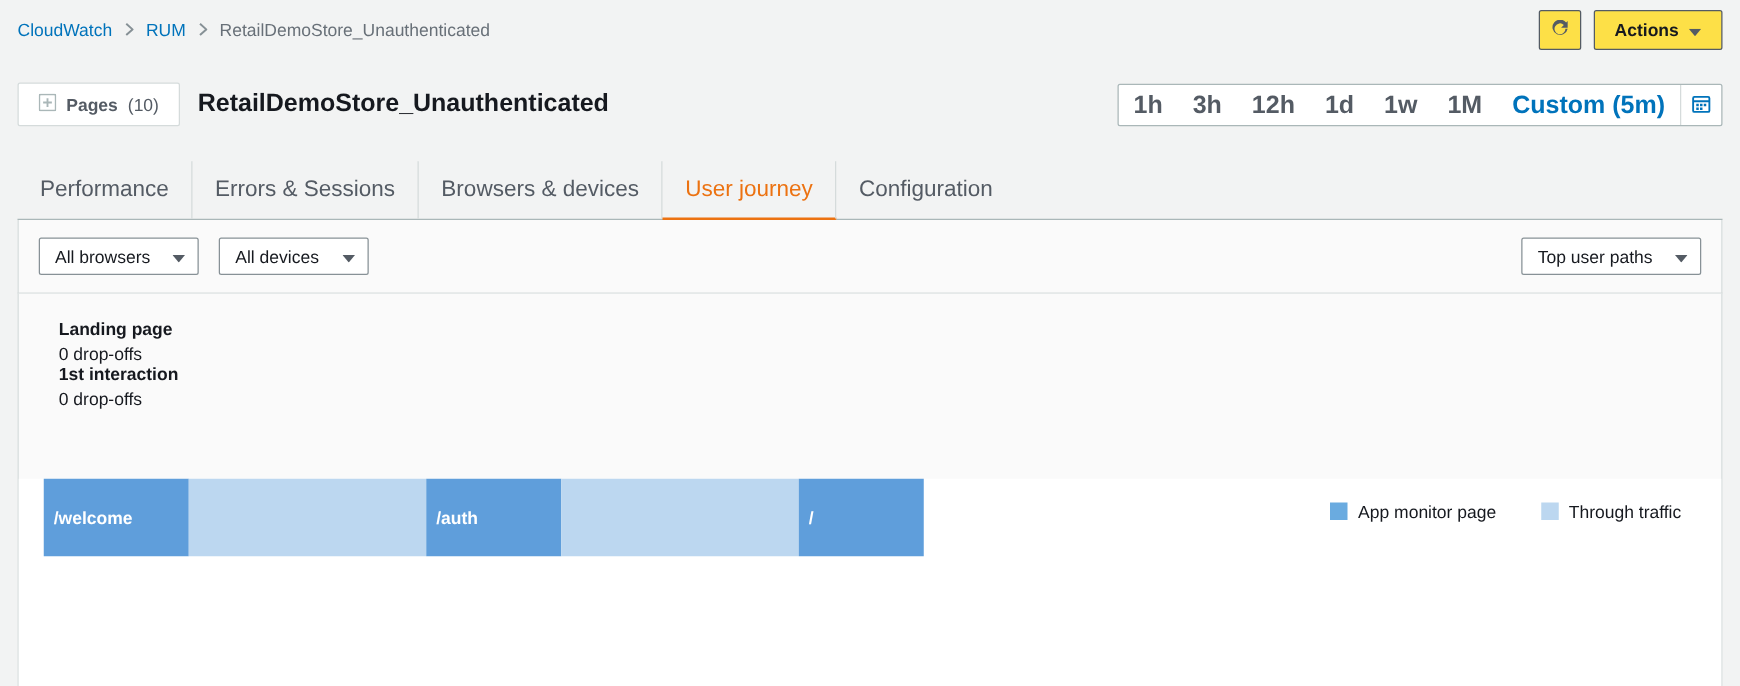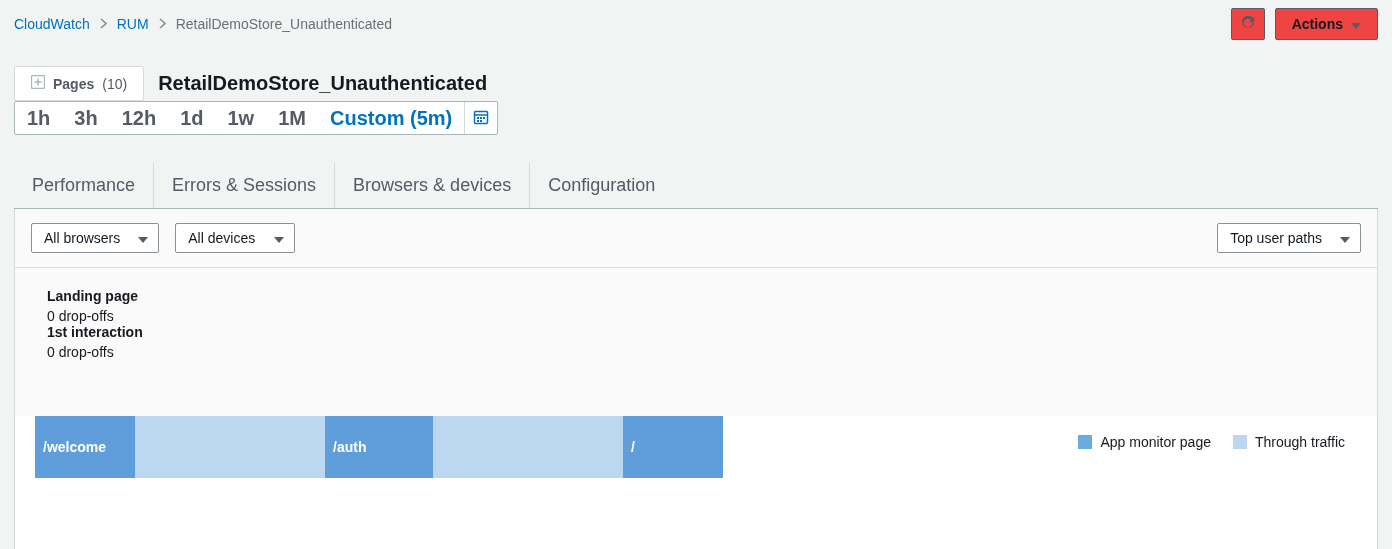--- a/index.html
+++ b/index.html
@@ -15,36 +15,36 @@
   
   .top-row { display: flex; justify-content: space-between; align-items: center; }
   .breadcrumb { display: flex; align-items: center; gap: 10px; font-size: 14px; }
   .breadcrumb a { color: #0073bb; text-decoration: none; }
   .breadcrumb .sep { color: #687078; }
   .breadcrumb .current { color: #687078; }
 
   .top-actions { display: flex; gap: 10px; }
   .btn {
     border: 1px solid #545b64;
-    background: #ef4444;
+    background: #fde047;
     border-radius: 2px;
     padding: 6px 16px;
     font-size: 14px;
     font-weight: 700;
     color: #16191f;
     cursor: pointer;
     display: inline-flex;
     align-items: center;
     gap: 8px;
     height: 32px;
   }
   .icon-btn { padding: 6px 9px; }
 
   
-  .title-row { display: flex; justify-content: space-between; align-items: flex-start; margin-top: 26px; flex-direction: column; }
+  .title-row { display: flex; justify-content: space-between; align-items: flex-end; margin-top: 26px; }
   .title-left { display: flex; align-items: center; gap: 14px; }
   .pages-btn {
     border: 1px solid #d5dbdb;
     background: #fff;
     border-radius: 2px;
     padding: 8px 16px;
     font-size: 14px;
     color: #545b64;
     font-weight: 700;
     display: flex;
@@ -148,21 +148,21 @@
     background: #fff;
     padding: 0 0 120px 0;
     position: relative;
   }
 
   .legend {
     position: absolute;
     right: 32px;
     top: 18px;
     display: flex;
-    gap: 22px;
+    gap: 36px;
     align-items: center;
     font-size: 14px;
   }
   .legend .item { display: flex; align-items: center; gap: 8px; }
   .swatch { width: 14px; height: 14px; }
   .swatch.dark { background: #6aabe0; }
   .swatch.light { background: #bcd7f0; }
 
   .flow {
     display: flex;
@@ -262,20 +262,21 @@
             </svg>
         </span>
       </button>
     </div>
   </div>
 
   <div class="tabs">
     <div class="tab">Performance</div>
     <div class="tab">Errors &amp; Sessions</div>
     <div class="tab">Browsers &amp; devices</div>
+    <div class="tab active">User journey</div>
     <div class="tab">Configuration</div>
   </div>
 
   <div class="filter-bar">
     <div class="filters-left">
       <div class="select">
         <span>All browsers</span>
         <span class="tri"><svg width="10" height="6" viewBox="0 0 10 6">
               <polygon points="0,0 10,0 5,6" fill="#545b64"></polygon>
             </svg></span>
@@ -315,21 +316,21 @@
           <span class="swatch dark"></span>
           <span>App monitor page</span>
         </div>
         <div class="item">
           <span class="swatch light"></span>
           <span>Through traffic</span>
         </div>
       </div>
 
       <div class="flow">
-        <div class="seg dark" style="width:100px">/welcome</div>
+        <div class="seg dark" style="width:116px">/welcome</div>
         <div class="seg light" style="width:190px"></div>
         <div class="seg dark" style="width:108px">/auth</div>
         <div class="seg light" style="width:190px"></div>
         <div class="seg dark" style="width:100px">/</div>
       </div>
     </div>
   </div>
 
 </div>
 

